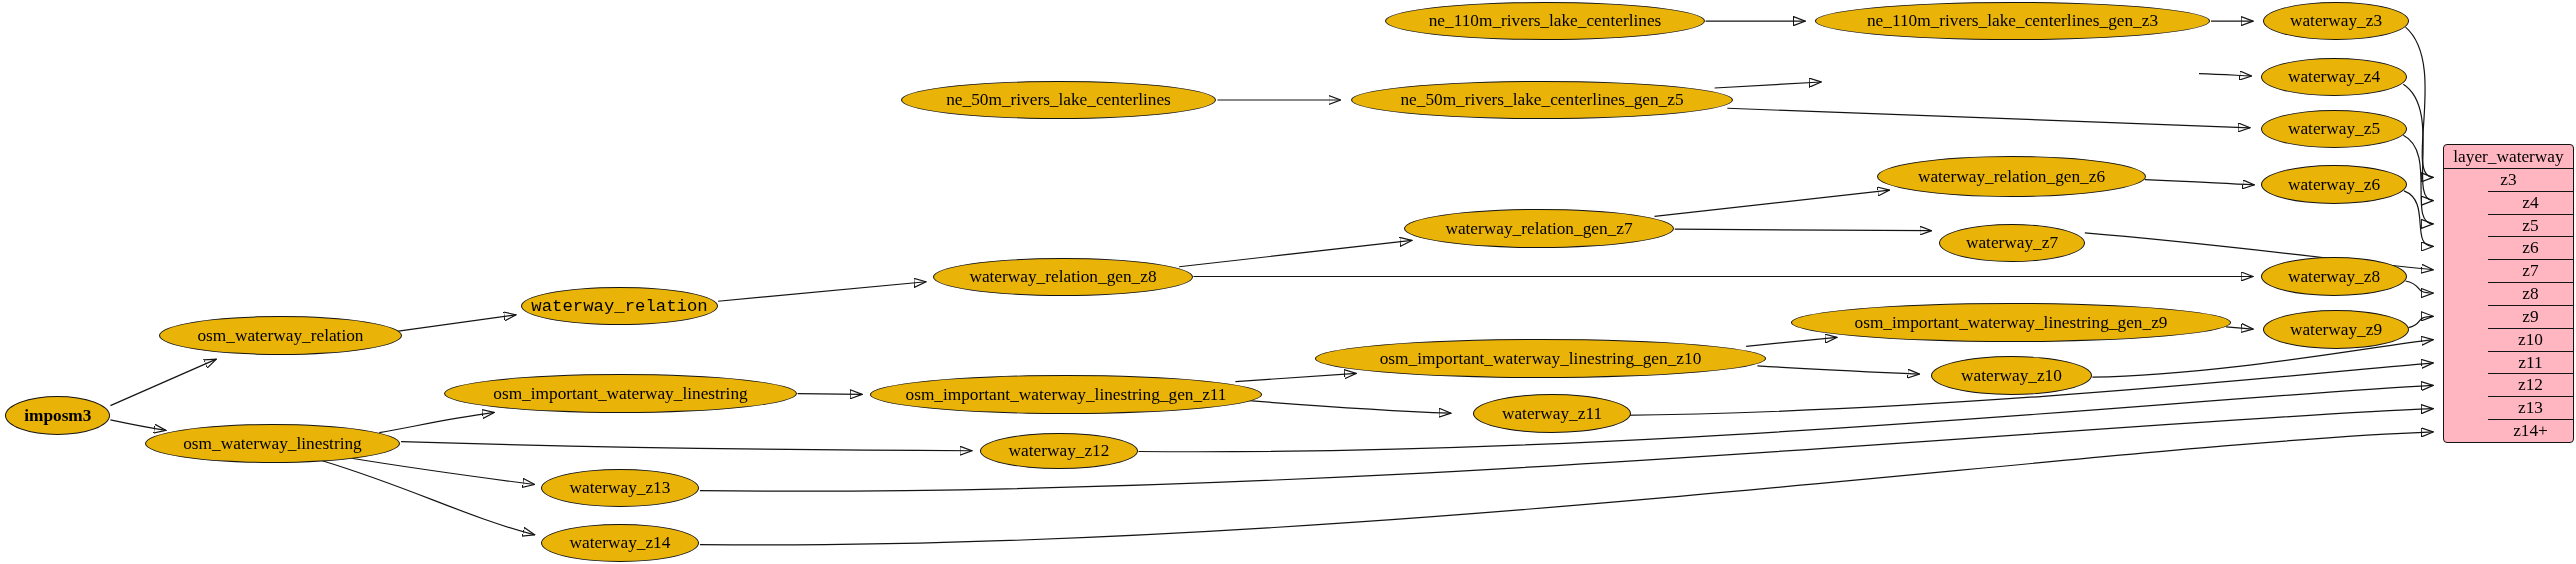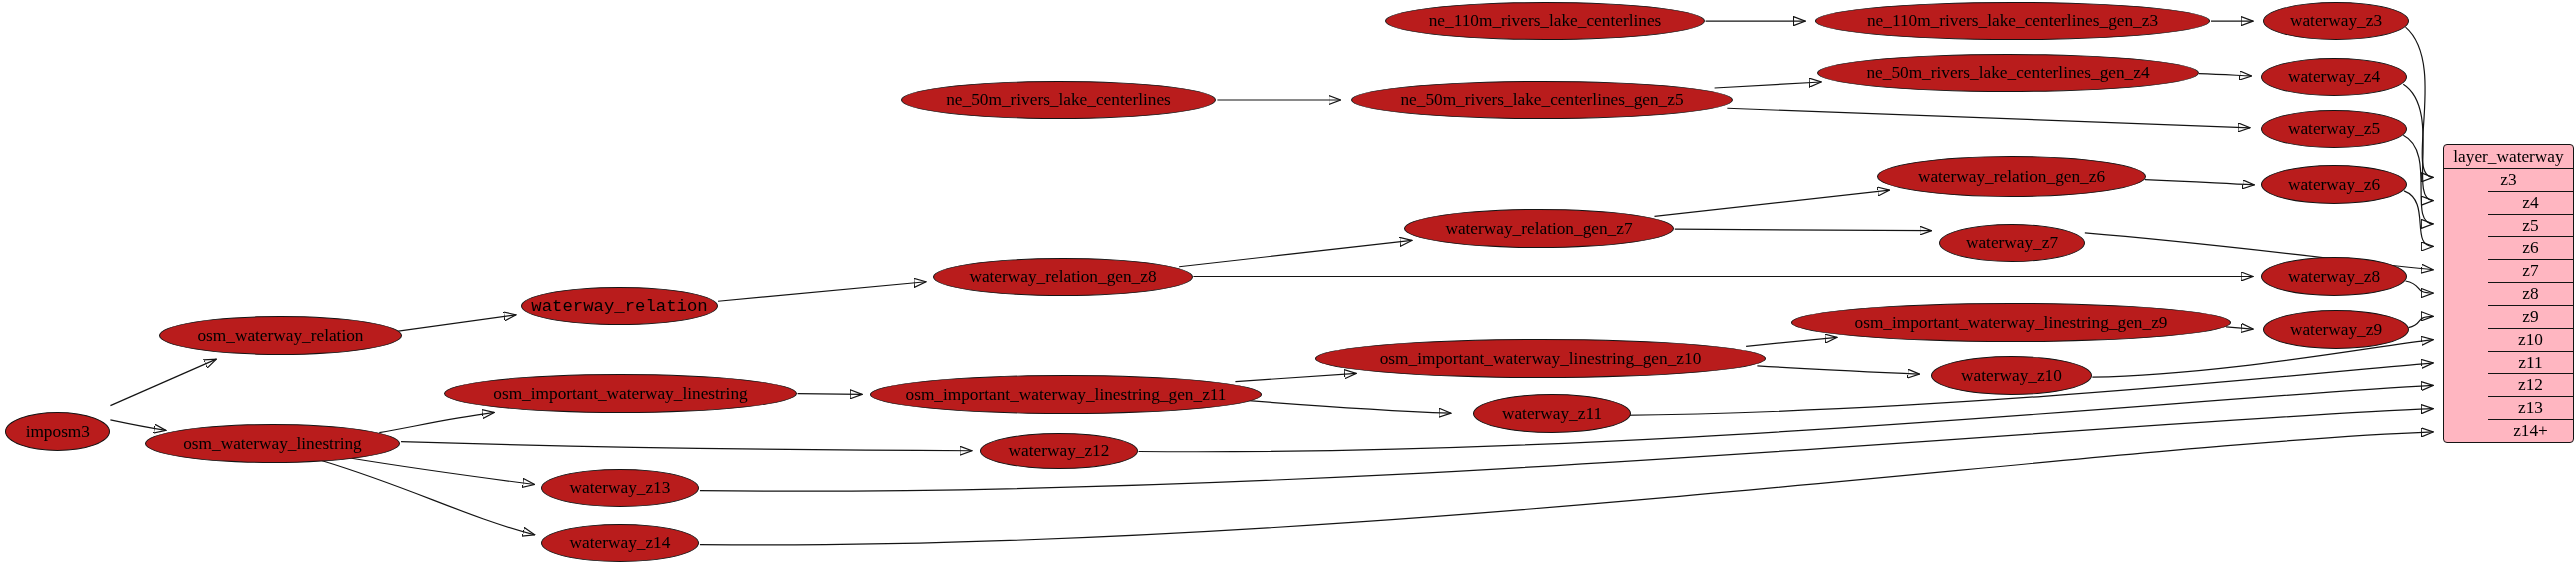--- a/index.html
+++ b/index.html
@@ -10,21 +10,21 @@
     font-family:"Liberation Serif","DejaVu Serif",serif;
     overflow:hidden;
   }
   svg.edges{position:absolute;left:0;top:0;width:2576px;height:565px;}
   svg.edges path{fill:none;stroke:#141414;stroke-width:1.6;}
   .node{
     position:absolute;
     display:flex;align-items:center;justify-content:center;
     border:1.2px solid #141414;
     border-radius:50%;
-    background:#b91c1c;
+    background:#eab308;
     font-size:17.3px;color:#000000;
     white-space:nowrap;
     box-sizing:border-box;
   }
   .tbl{
     position:absolute;
     left:2443px;top:144px;width:131px;height:299px;
     border:1.4px solid #141414;
     border-radius:4px;
     background:#ffb6c1;
@@ -89,21 +89,21 @@
     <path d="M2776,310 C2960,325 3160,352 3240,359" marker-end="url(#ah)"></path>
     <path d="M3203,374 C3228,379 3212,390 3240,390" marker-end="url(#ah)"></path>
     <path d="M3207,436 C3228,432 3214,421 3240,421" marker-end="url(#ah)"></path>
     <path d="M2786,502 C2960,499 3165,460 3240,452" marker-end="url(#ah)"></path>
     <path d="M2157,553 C2600,548 3090,496 3240,483" marker-end="url(#ah)"></path>
     <path d="M1516,601 C2200,607 2890,532 3240,513" marker-end="url(#ah)"></path>
     <path d="M932,653 C1800,664 2790,562 3240,544" marker-end="url(#ah)"></path>
     <path d="M932,725 C1800,735 2790,592 3240,575" marker-end="url(#ah)"></path>
   </svg>
 
-  <div class="node" style="left:5.3px;top:412px;width:105px;height:39px;">
+  <div class="node" style="left:5.3px;top:396px;width:105px;height:39px;font-weight:bold;">
     <span>imposm3</span>
     </div>
 
   <div class="node" style="left:159px;top:316px;width:243px;height:39px;">
     <span>osm_waterway_relation</span>
     </div>
 
   <div class="node" style="left:145px;top:424px;width:255px;height:39px;">
     <span>osm_waterway_linestring</span>
     </div>
@@ -149,23 +149,20 @@
     </div>
 
   <div class="node" style="left:901px;top:81px;width:315px;height:38px;">
     <span>ne_50m_rivers_lake_centerlines</span>
     </div>
 
   <div class="node" style="left:1351px;top:81px;width:382px;height:38px;">
     <span>ne_50m_rivers_lake_centerlines_gen_z5</span>
     </div>
 
-  <div class="node" style="left:1817px;top:54px;width:382px;height:38px;">
-    <span>ne_50m_rivers_lake_centerlines_gen_z4</span>
-    </div>
 
   <div class="node" style="left:2263px;top:2.3px;width:146px;height:38px;">
     <span>waterway_z3</span>
     </div>
 
   <div class="node" style="left:2261px;top:58px;width:146px;height:38px;">
     <span>waterway_z4</span>
     </div>
 
   <div class="node" style="left:2261px;top:110px;width:146px;height:38px;">

